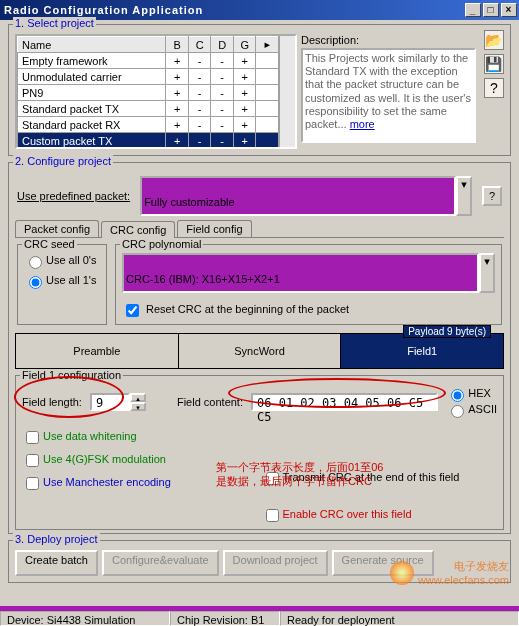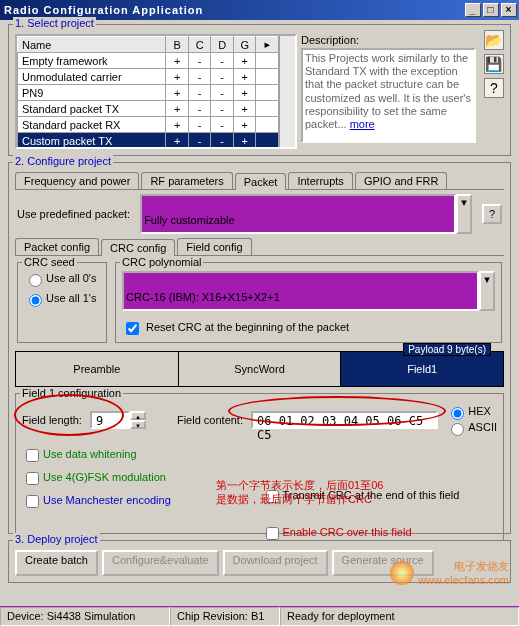--- a/index.html
+++ b/index.html
@@ -41,21 +41,21 @@
 .fieldconf .sub-title { position: absolute; top: -7px; left: 4px; background: #d4d0c8; padding: 0 2px; }
 .txt { border: 2px inset #fff; background: #fff; padding: 1px 4px; height: 18px; font-family: monospace; font-size: 12px; }
 .chkline { margin-top: 4px; }
 .chkline.green { color: #008000; }
 .chkline.blue { color: #0000cc; }
 .chkline.red { color: #cc0000; }
 .circle1, .circle2 { position: absolute; border: 2px solid #cc0000; border-radius: 50%; pointer-events: none; }
 .annot { position: absolute; color: #cc0000; font-size: 11px; line-height: 1.3; }
 .deploy-btn { border: 2px outset #fff; background: #d4d0c8; padding: 2px 8px; height: 26px; }
 .deploy-btn.dim { color: #888; }
-.statusbar { display: flex; border-top: 1px solid #a21caf; height: 20px; }
+.statusbar { display: flex; border-top: 5px solid #a21caf; height: 20px; }
 .status-cell { border: 1px inset #fff; padding: 2px 6px; flex-shrink: 0; }
 .wm { position: absolute; right: 10px; bottom: 20px; opacity: 0.7; color: #e60; font-size: 10px; text-align: right; display:flex; align-items:center; gap:4px;}
 .wm .dot{width:24px;height:24px;border-radius:50%;background:radial-gradient(#ff8 10%,#f60 80%);display:inline-block;}
 .proj-tbl tr.sel td { background: #0a246a; color: #fff; }
 .scrollbar-v { width: 16px; background: #e8e8e8; border-left:1px solid #a0a0a0; }
 .dropbtn { width:16px; background:#d4d0c8; border:2px outset #fff; text-align:center; }
 </style>
 </head>
 <body>
 
@@ -158,30 +158,23 @@
     <div class="side-icons" style="right:4px; top:6px; position:absolute;">
       <div class="ico">📂</div>
       <div class="ico">💾</div>
       <div class="ico">?</div>
     </div>
   </div>
 
   <div class="groupbox" style="height:372px;">
     <span class="group-title">2. Configure project</span>
 
-    <div class="tabbar" id="main-tabs">
-        <div class="tab">Frequency and power</div>
-        <div class="tab">RF parameters</div>
-        <div class="tab active">Packet</div>
-        <div class="tab">Interrupts</div>
-        <div class="tab">GPIO and FRR</div>
-      </div>
 
     <div class="row" style="margin:4px 2px; align-items:center;">
-      <span style="margin-right:6px;">Use predefined packet:</span>
+      <span style="margin-right:6px;text-decoration:underline;">Use predefined packet:</span>
       <div style="flex:1; display:flex;">
         <div class="select">Fully customizable</div>
         <div class="dropbtn">▾</div>
       </div>
       <div class="helpbtn">?</div>
     </div>
 
     <div class="tabbar" id="sub-tabs" style="margin-top:4px;">
         <div class="tab">Packet config</div>
         <div class="tab active">CRC config</div>

